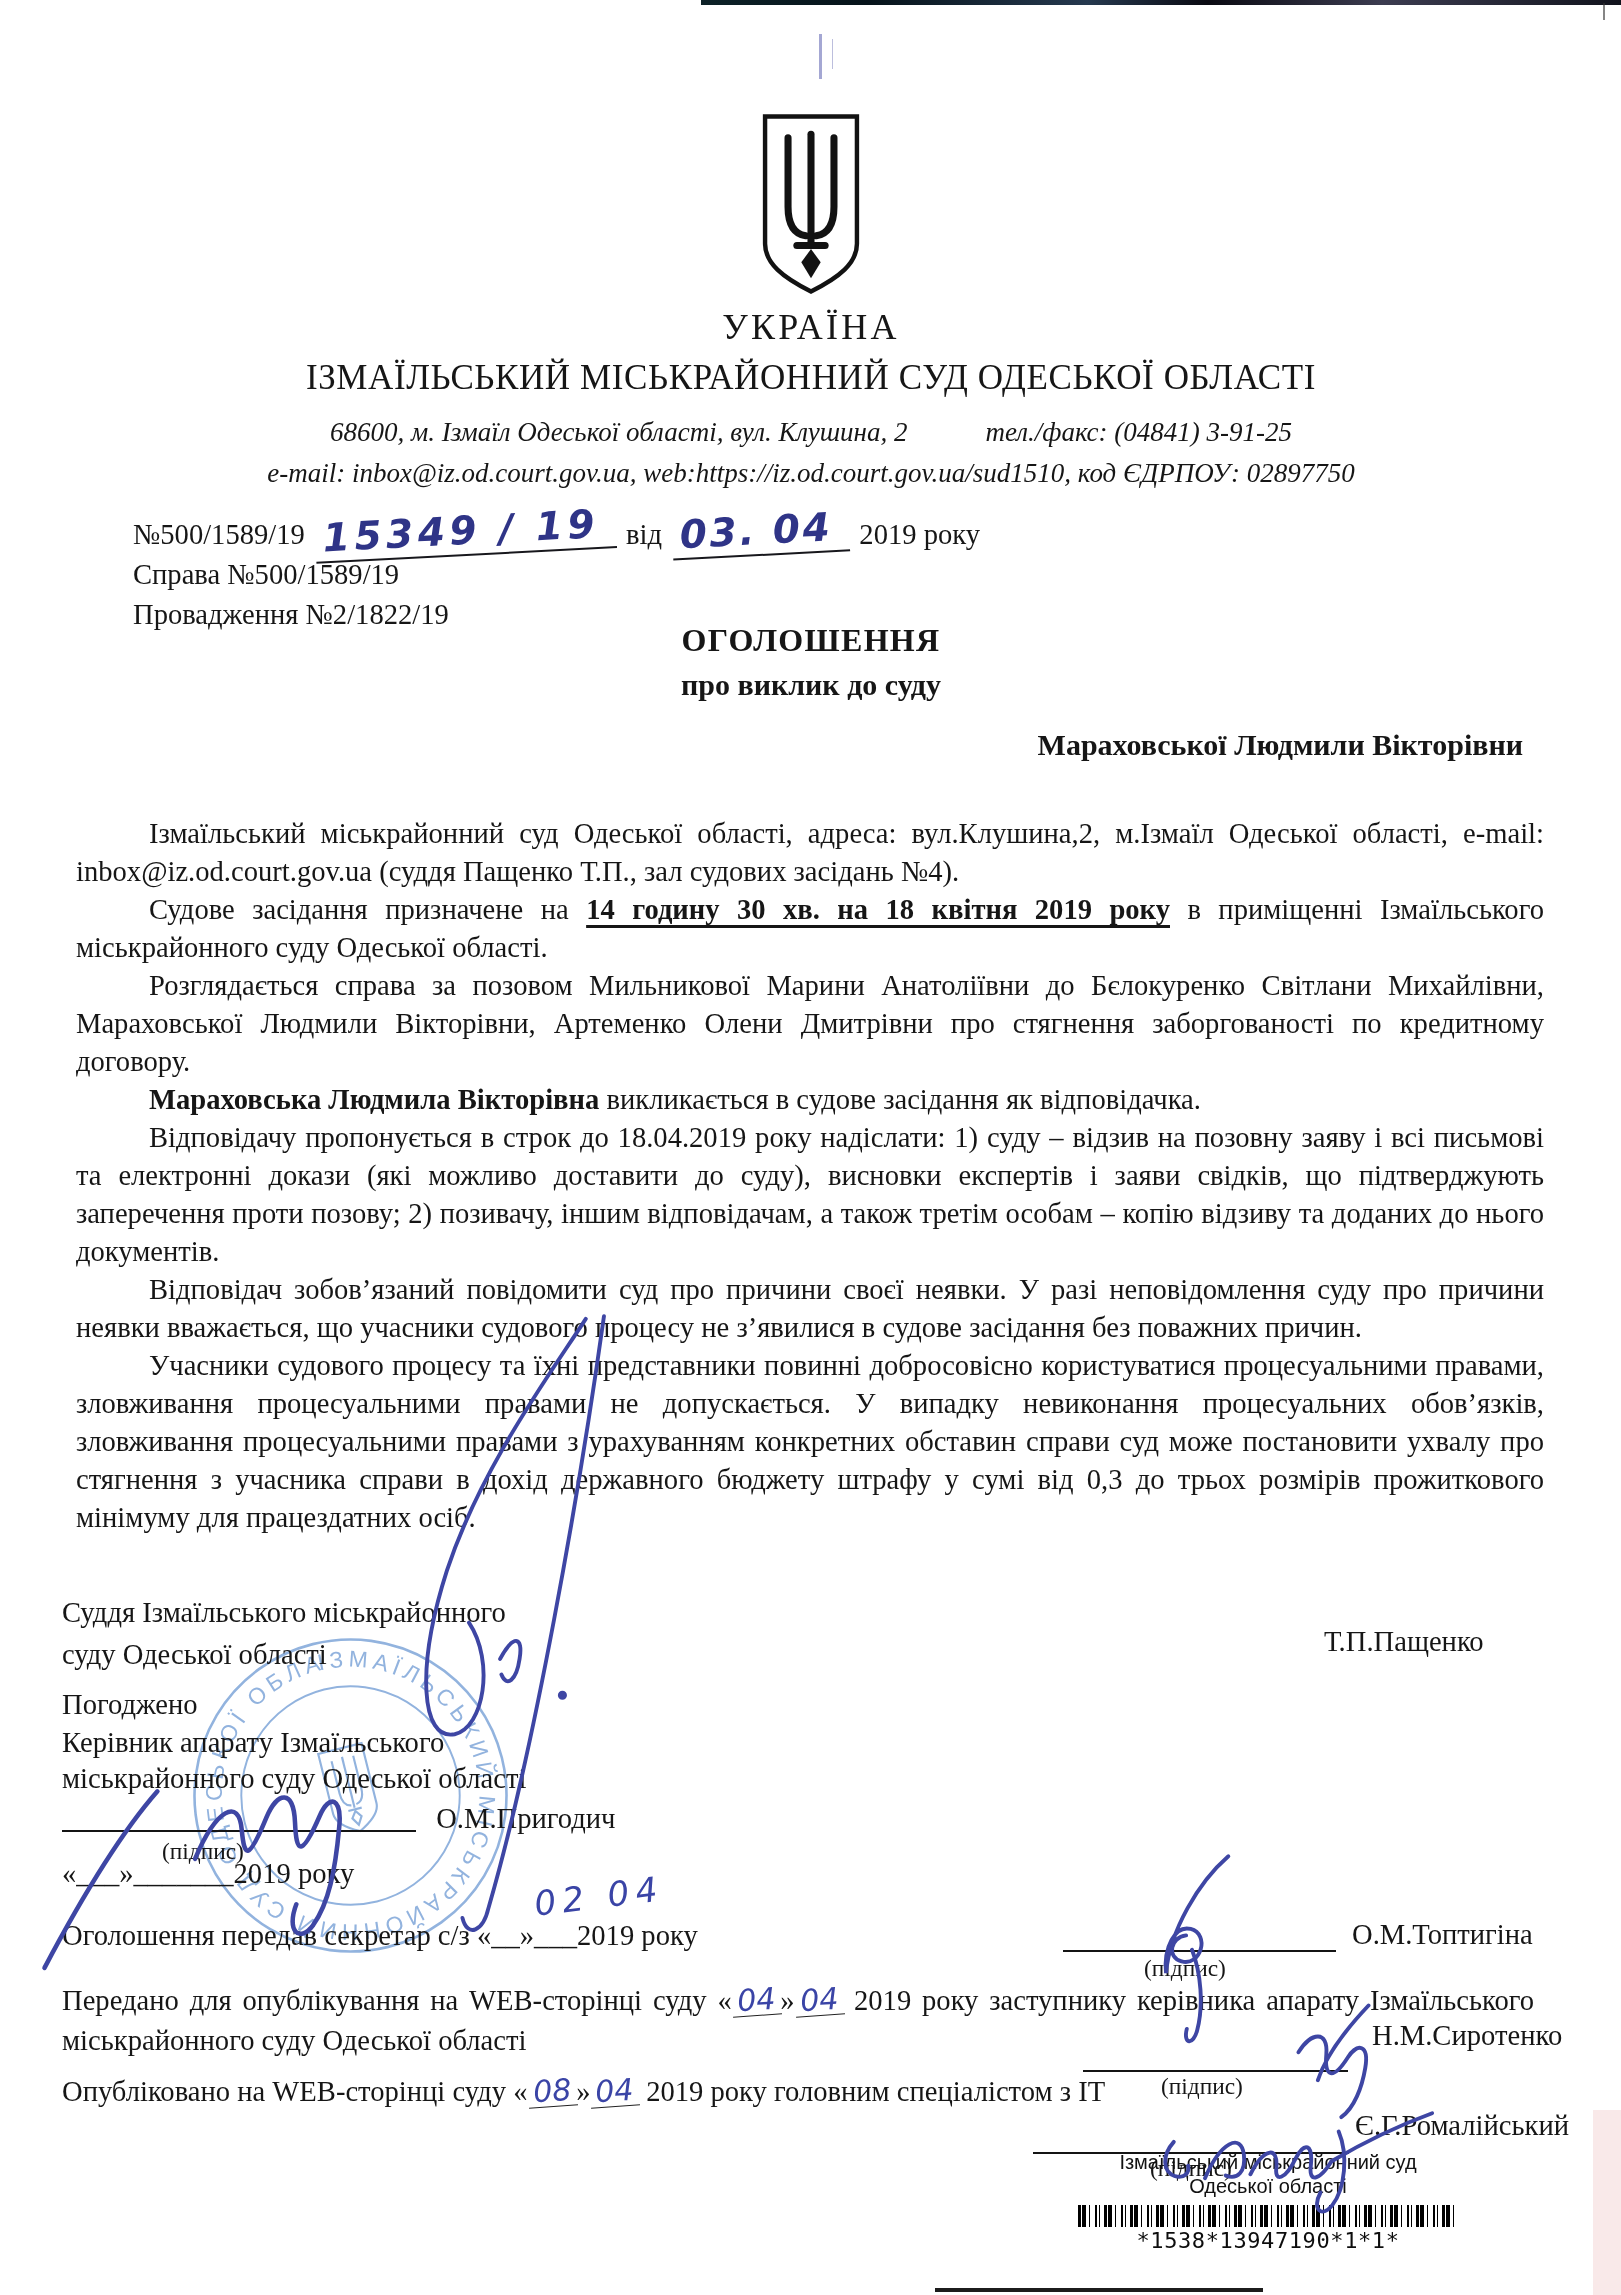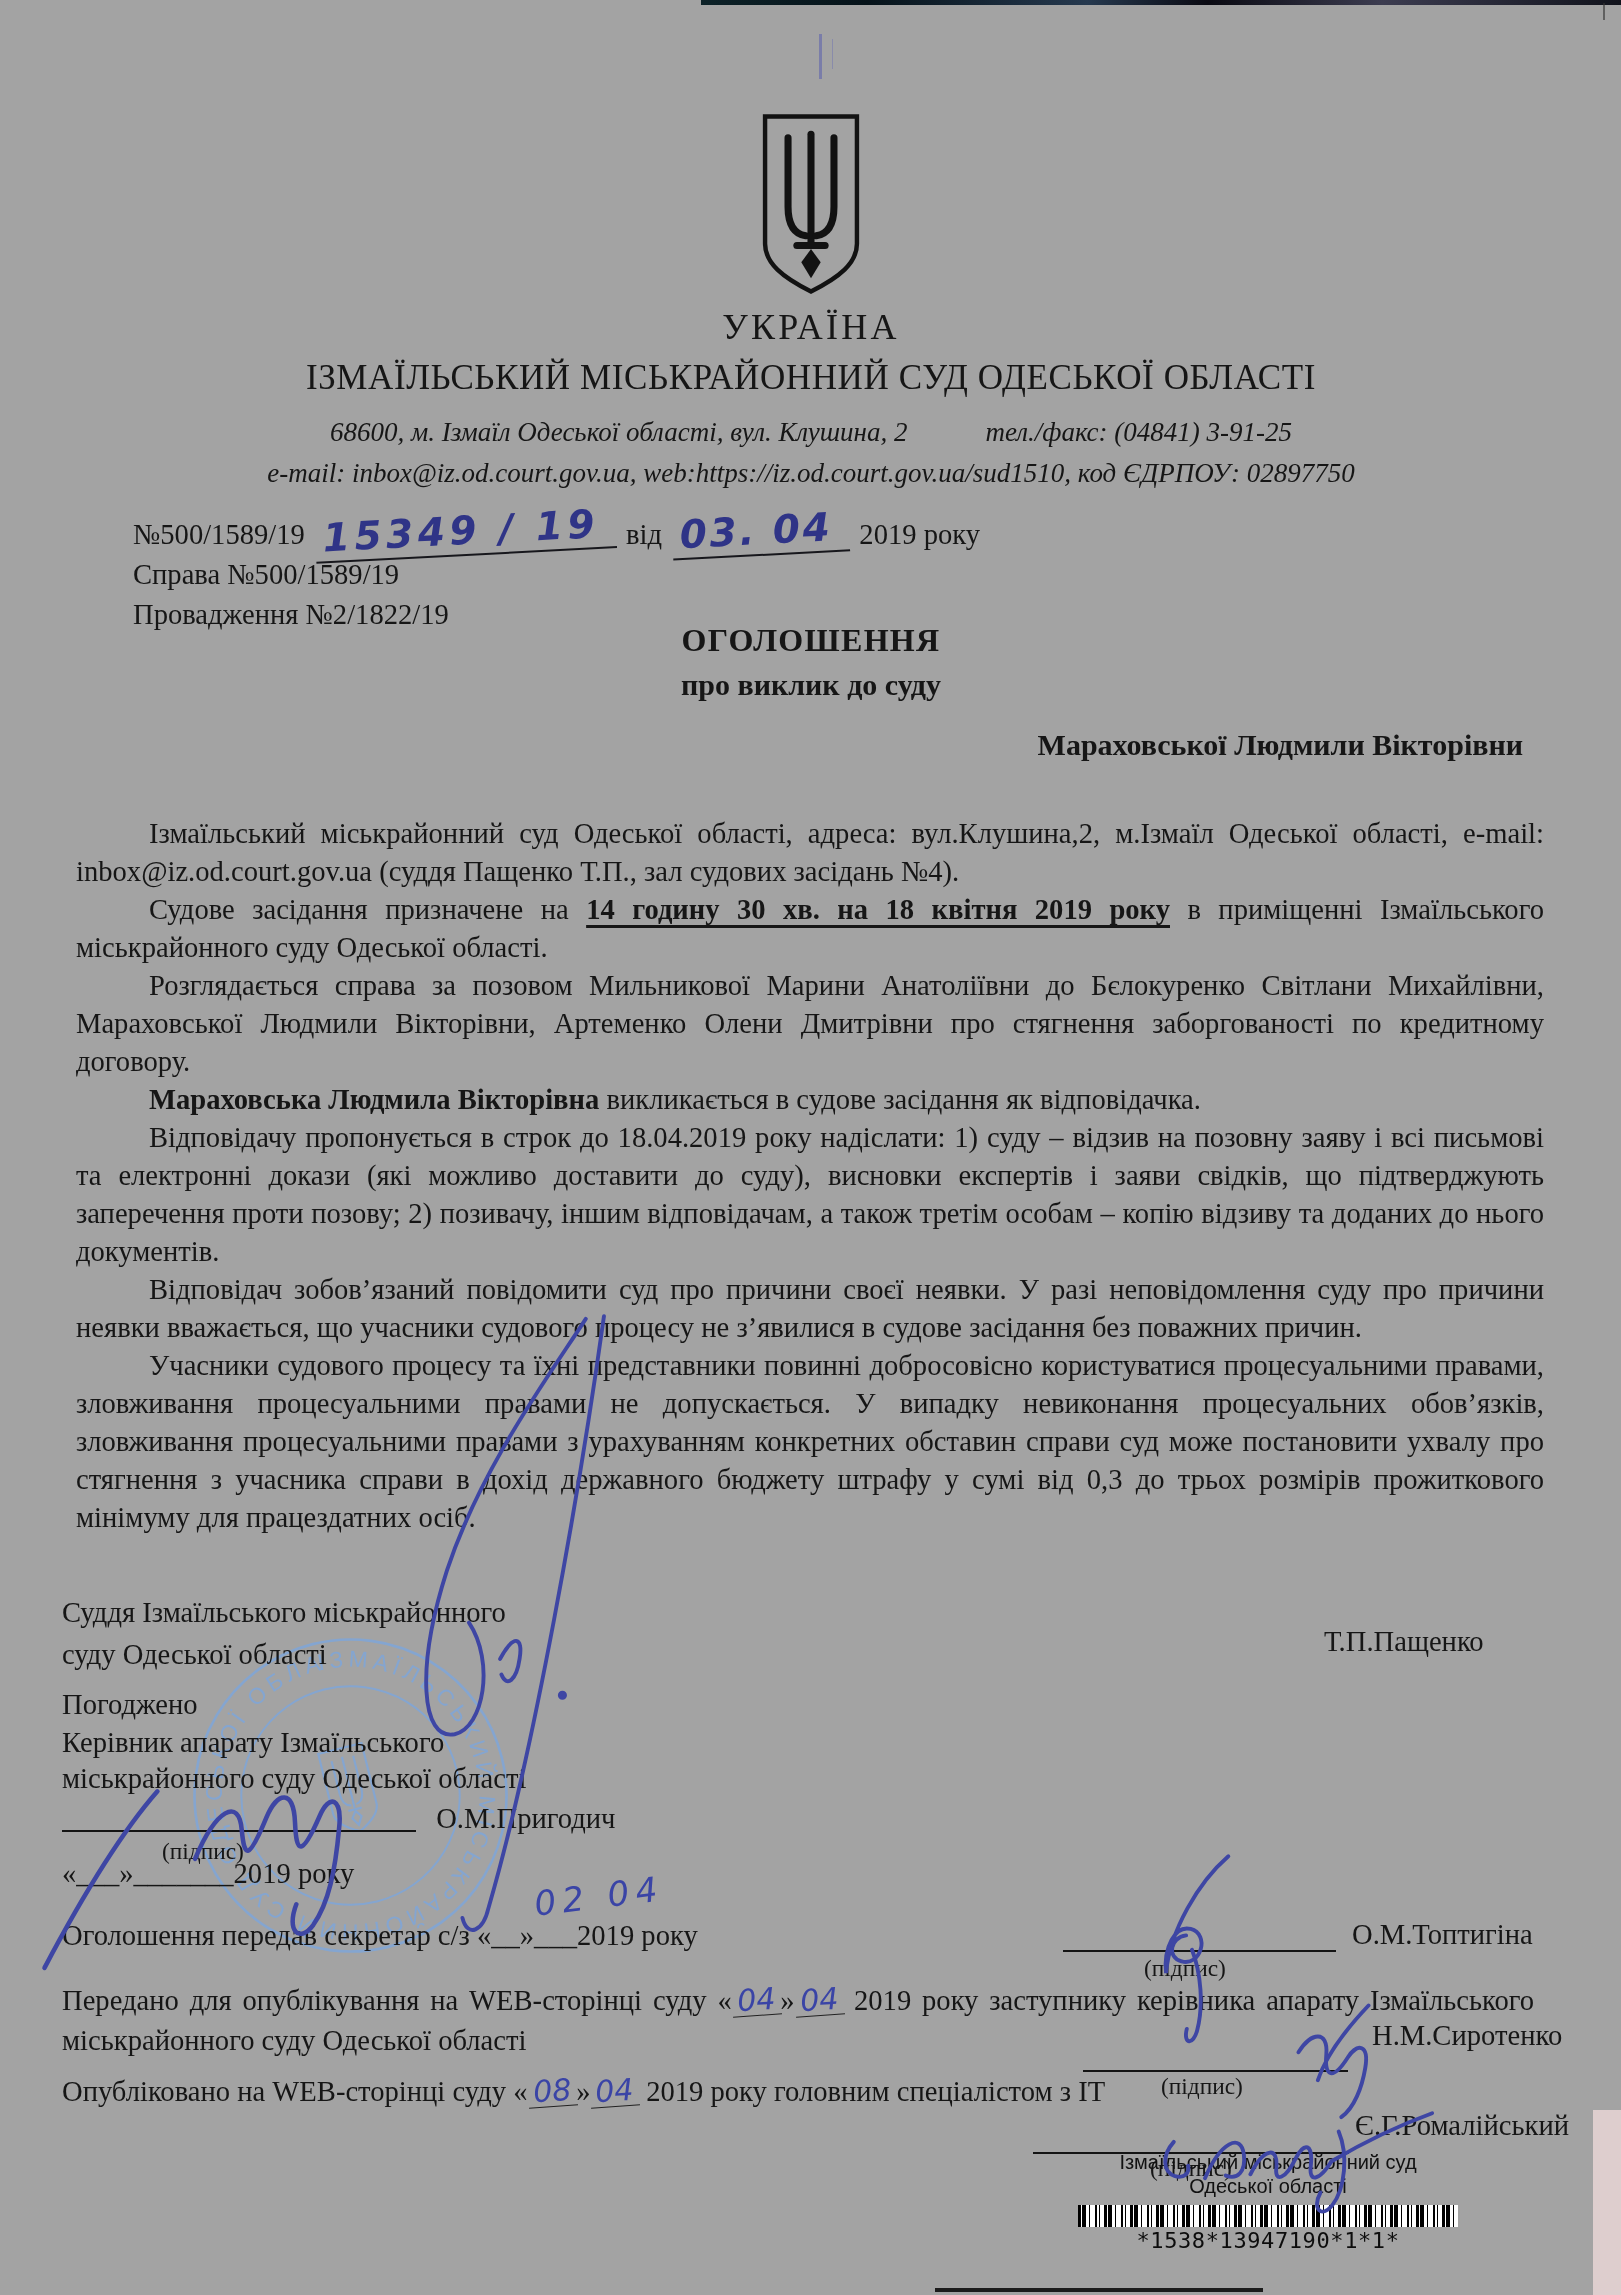--- a/index.html
+++ b/index.html
@@ -1,16 +1,16 @@
 <!DOCTYPE html>
 <html style="font-size:10.4px"><head>
 <meta charset="utf-8">
 <style>
   html,body{margin:0;padding:0;background:#888;}
-  .page{position:relative;width:1622px;height:2295px;background:#a3a3a3;overflow:hidden;
+  .page{position:relative;width:1622px;height:2295px;background:#ffffff;overflow:hidden;
         font-family:"Liberation Serif",serif;color:#161616;}
   .abs{position:absolute;}
   .center-col{left:0;right:0;text-align:center;}
   .country{font-size:36px;letter-spacing:3.2px;margin-top:6.5px;}
   .court-name{font-size:35px;margin-top:10.4px;letter-spacing:0.6px;}
   .addr{font-style:italic;font-size:27px;}
   .addr-row{display:flex;justify-content:center;gap:78px;margin-top:19.5px;}
   .addr2{margin-top:10px;}
   .ref{font-size:28.6px;}
   .ref-row{display:flex;align-items:baseline;gap:10px;}

